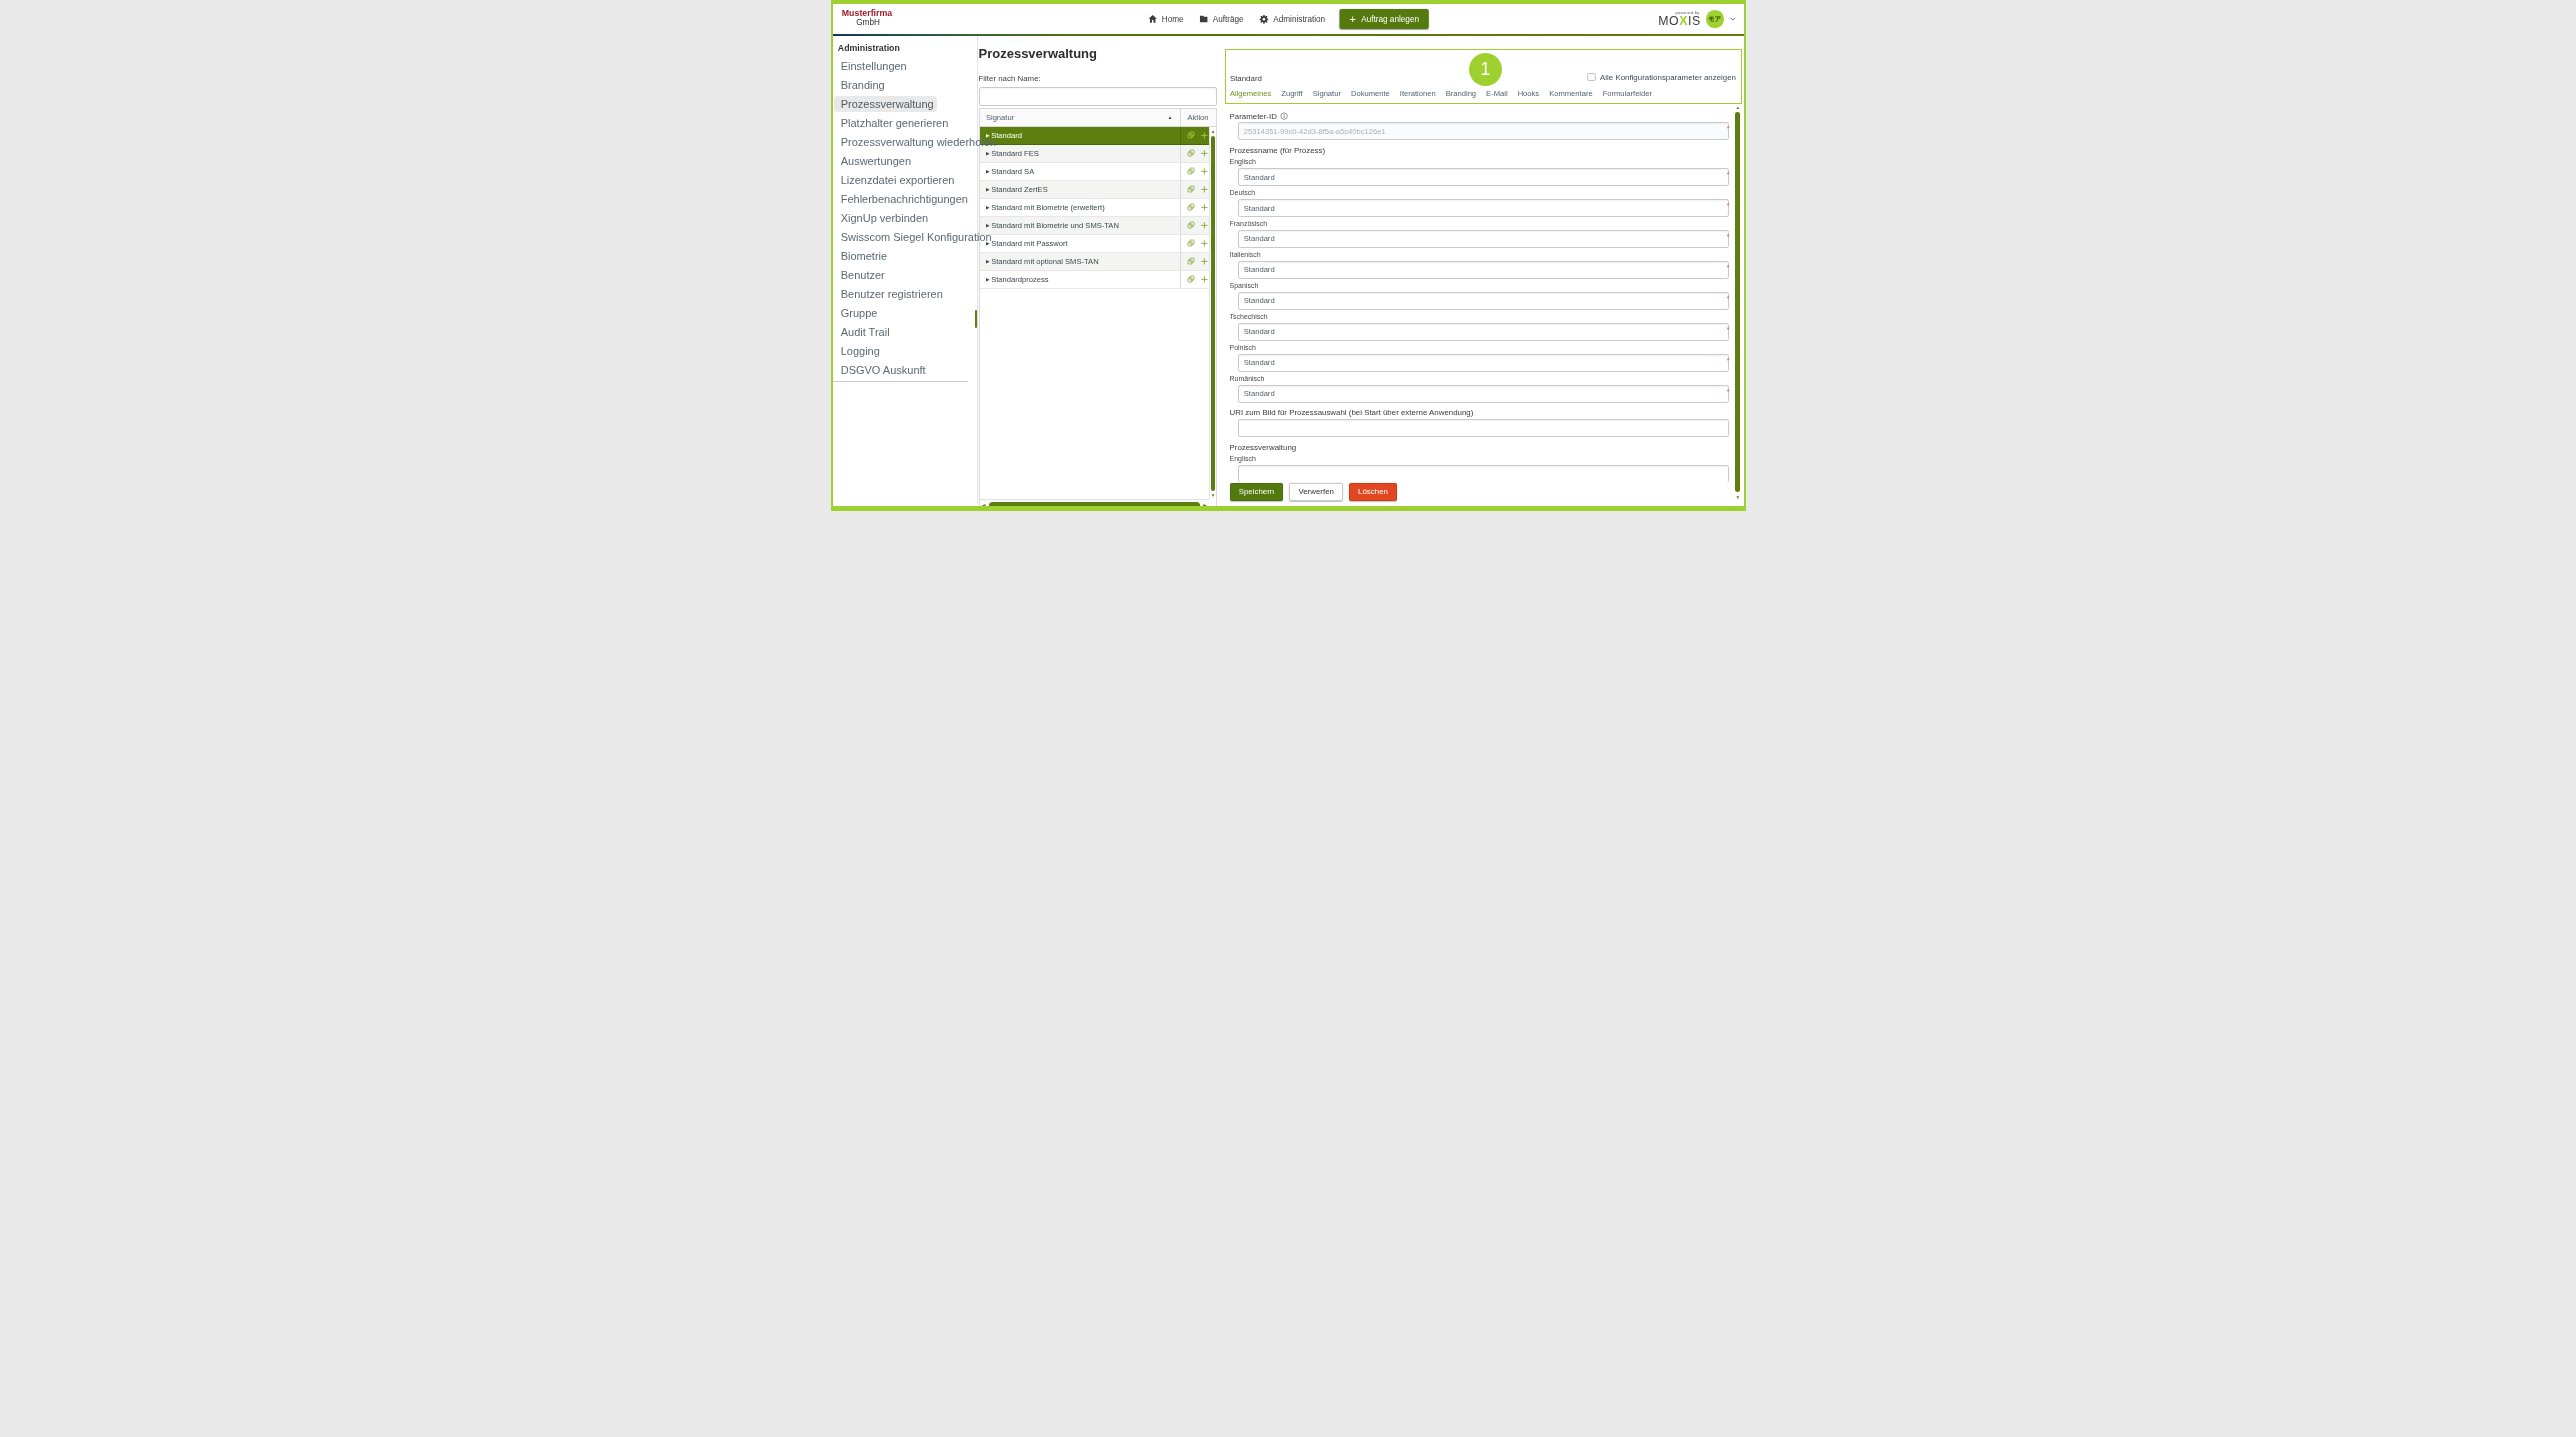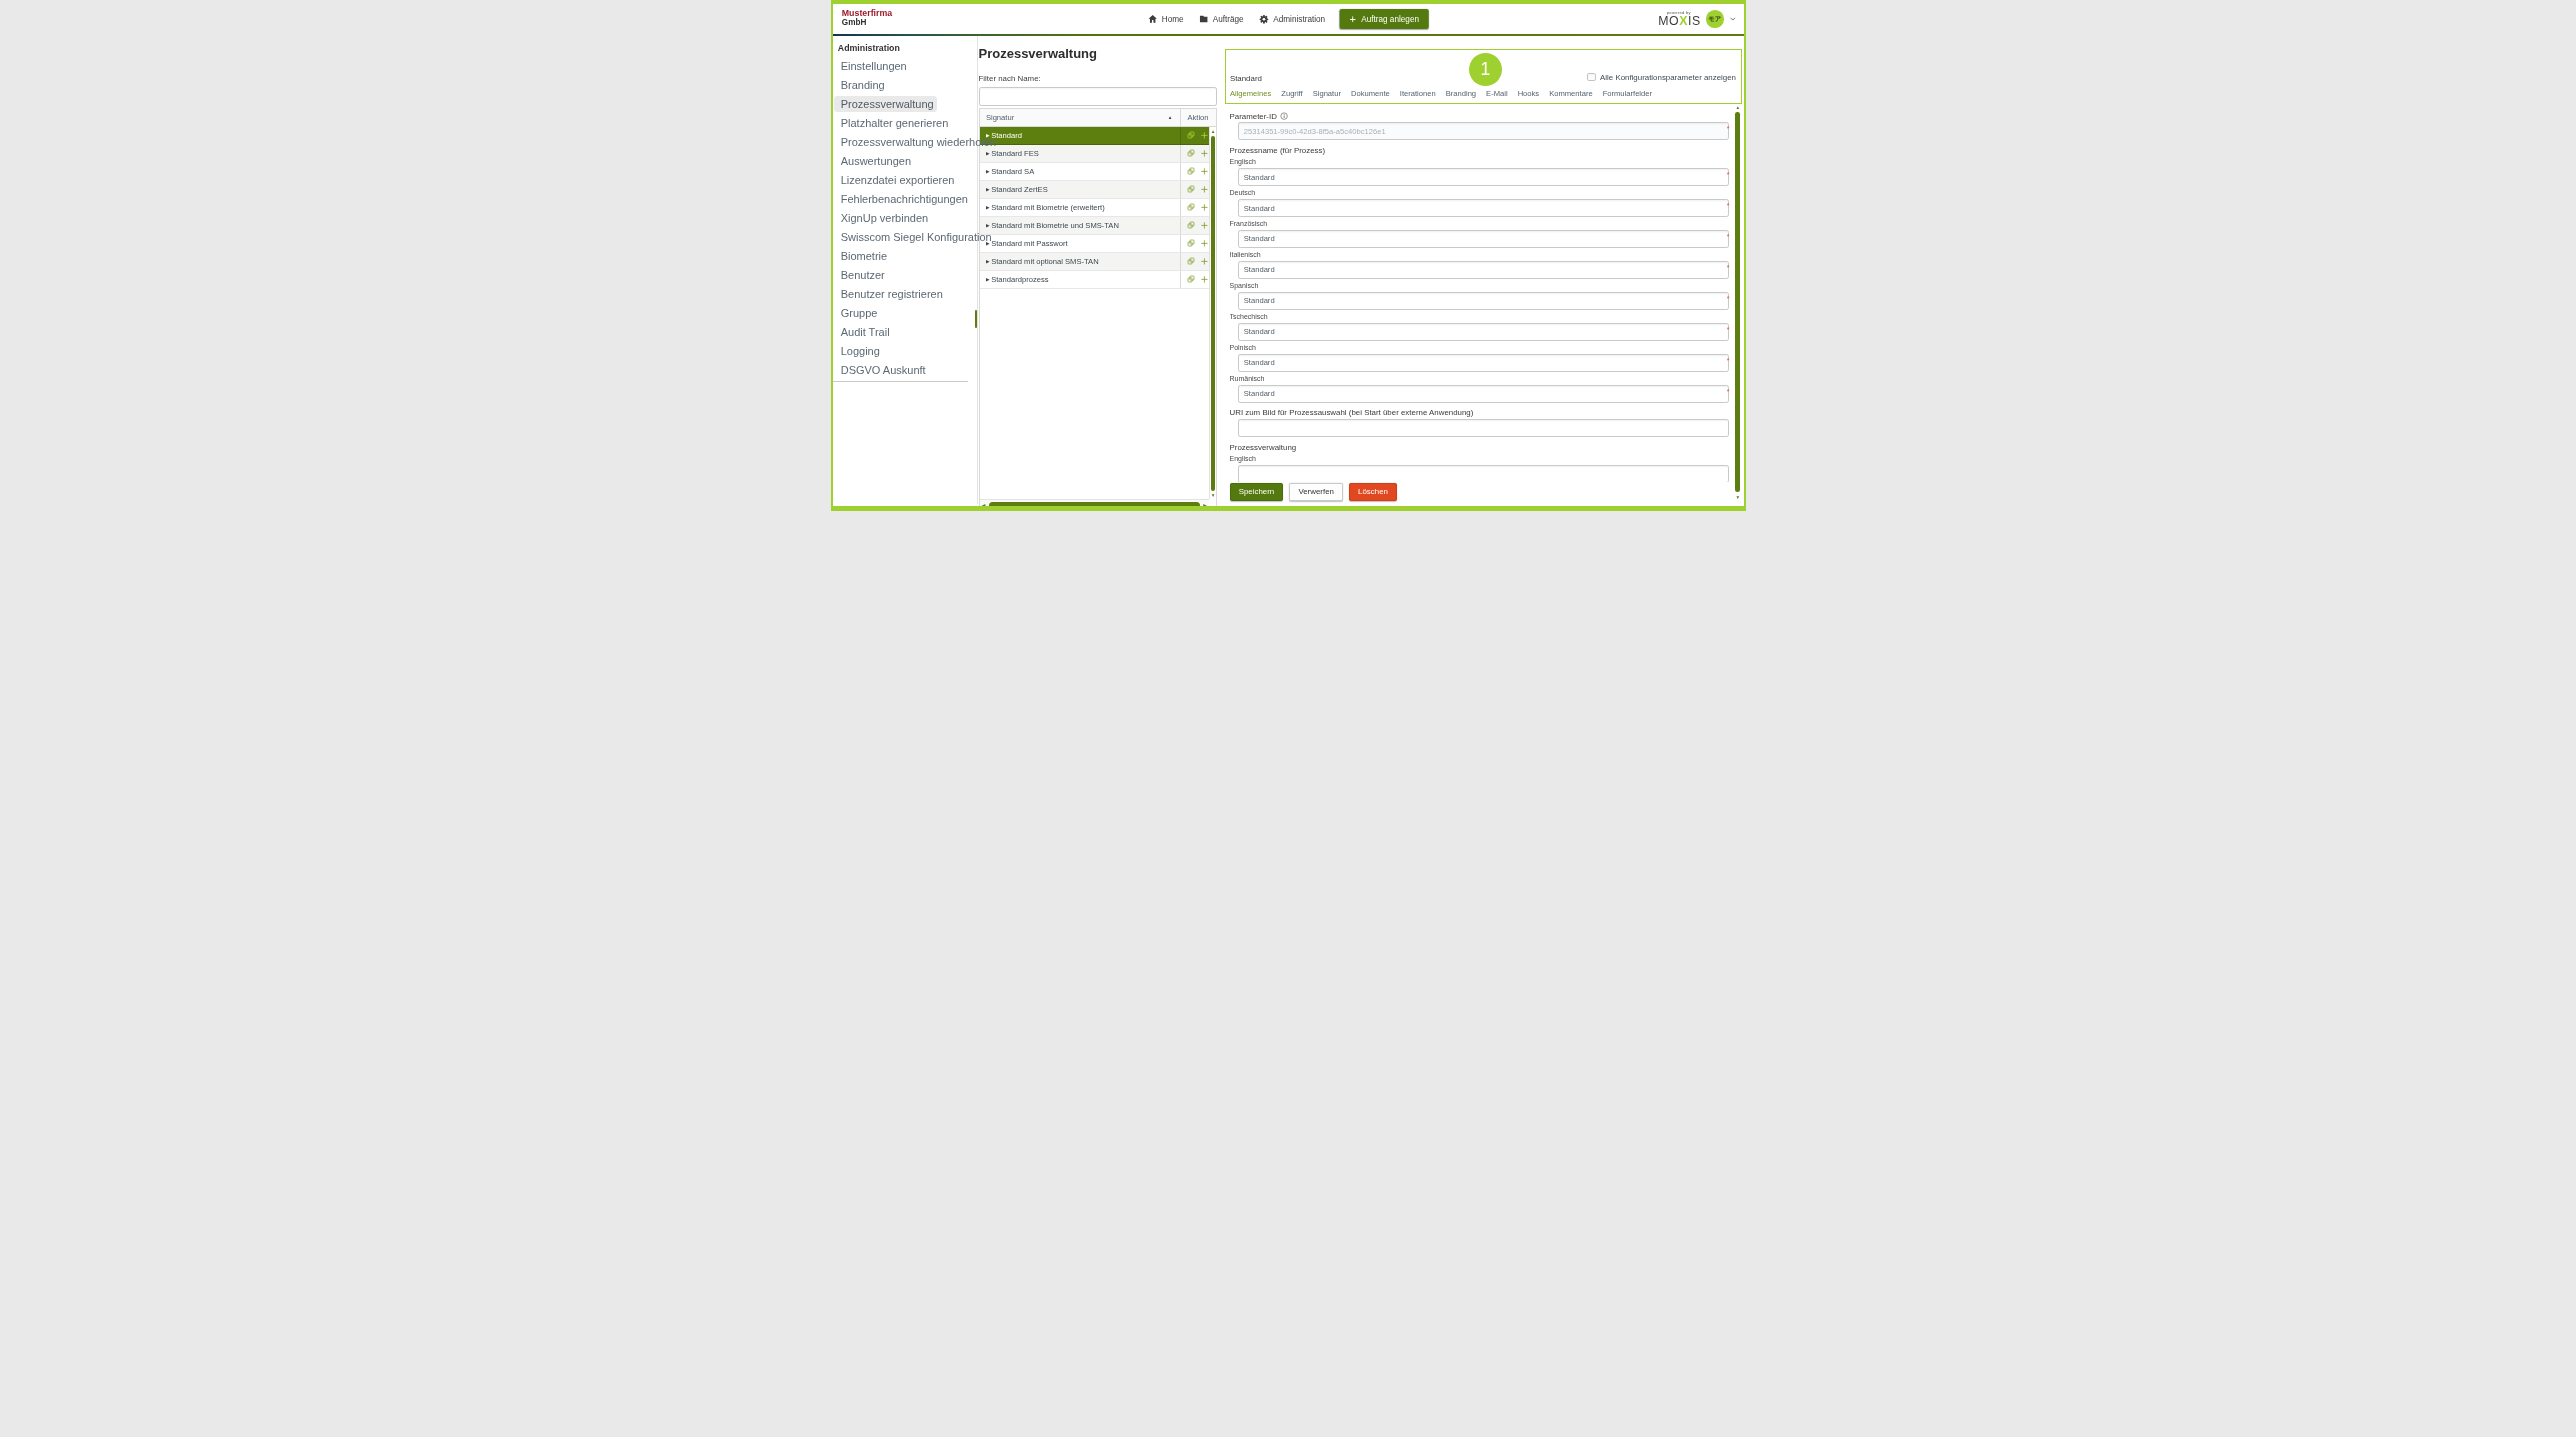--- a/index.html
+++ b/index.html
@@ -10,31 +10,31 @@
     border: 2.3px solid #9ed12f; border-top-width: 4.1px; border-bottom-width: 5.3px;
     overflow: hidden; margin: 0 auto;
   }
 
   
   .header { position:absolute; left:0; top:0; right:0; height:30px; background:#fff; }
   .hdr-line { position:absolute; left:0; top:30px; right:0; height:1.8px;
     background: linear-gradient(90deg,#16344e 0%,#24504c 7%,#3c6330 16%,#52720f 28%,#5e7d10 100%); }
   .logo { position:absolute; left:9.3px; top:4.1px; line-height:1.15; width:56px; }
   .logo .l1 { color:#9b1b2e; font-weight:bold; font-size:8.8px; }
-  .logo .l2 { color:#2e2e2e; font-weight:bold; font-size:8.2px; text-align:left; padding-right:3.5px; }
+  .logo .l2 { color:#2e2e2e; font-weight:normal; font-size:8.2px; text-align:center; padding-right:3.5px; }
   .mainnav { position:absolute; left:50%; top:0; height:30px; transform:translateX(-50%);
     display:flex; align-items:center; gap:15px; }
   .navitem { display:flex; align-items:center; gap:4.1px; font-size:8.2px; color:#3a3a3a; font-weight:500; cursor:pointer; white-space:nowrap; }
   .navitem svg { display:block; }
   .btn-create { display:flex; align-items:center; gap:5.3px; background:#54790e; color:#fff;
     border:none; border-radius:2.3px; height:20px; padding:0 9.3px; font-size:8.2px; font-weight:500;
     font-family:inherit; box-shadow:0 0.6px 1.2px rgba(0,0,0,.35); cursor:pointer; white-space:nowrap; }
   .btn-create .plus { font-size:11px; font-weight:300; line-height:1; }
   .brandgrp { position:absolute; right:7px; top:0; height:30px; display:flex; align-items:center; gap:5.3px; }
-  .moxis { text-align:center; line-height:1; }
+  .moxis { text-align:right; line-height:1; }
   .moxis .pb { font-size:4.1px; color:#555; letter-spacing:0.3px; display:block; margin:0 1.2px 0.6px 0; }
   .moxis .mx { font-size:12.3px; color:#3a3a3a; letter-spacing:0.6px; font-weight:500; }
   .moxis .mx .x { color:#9ed12f; font-weight:bold; }
   .avatar { width:17.5px; height:17.5px; border-radius:50%; background:#9ed12f; color:#2c3a10;
     font-size:6.4px; font-weight:bold; display:flex; align-items:center; justify-content:center; cursor:pointer; }
   .chev { cursor:pointer; display:flex; align-items:center; }
 
   
   .sidebar { position:absolute; left:0; top:31.5px; width:135px; bottom:0; background:#fff; padding-top:7px; }
   .sb-title { font-size:8.8px; font-weight:bold; color:#333; padding-left:5.3px; height:14px; }

